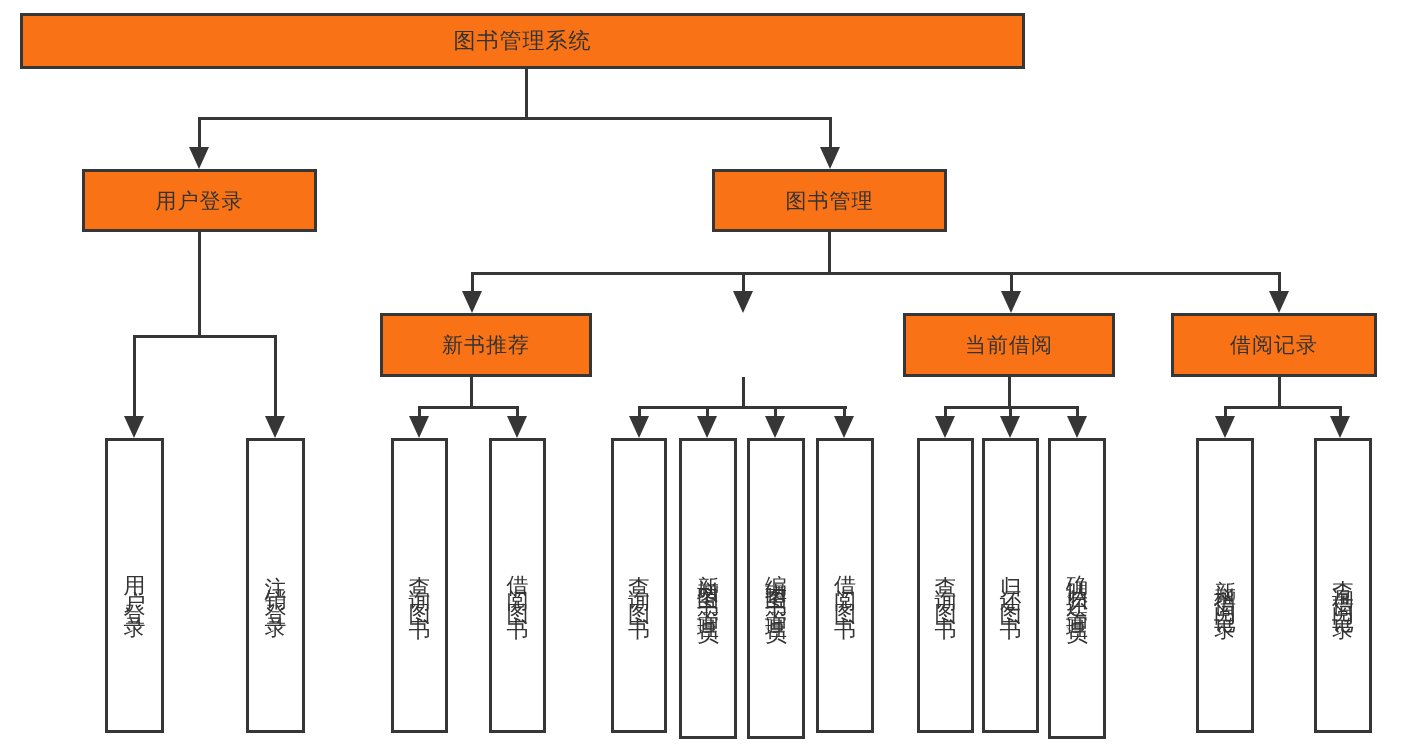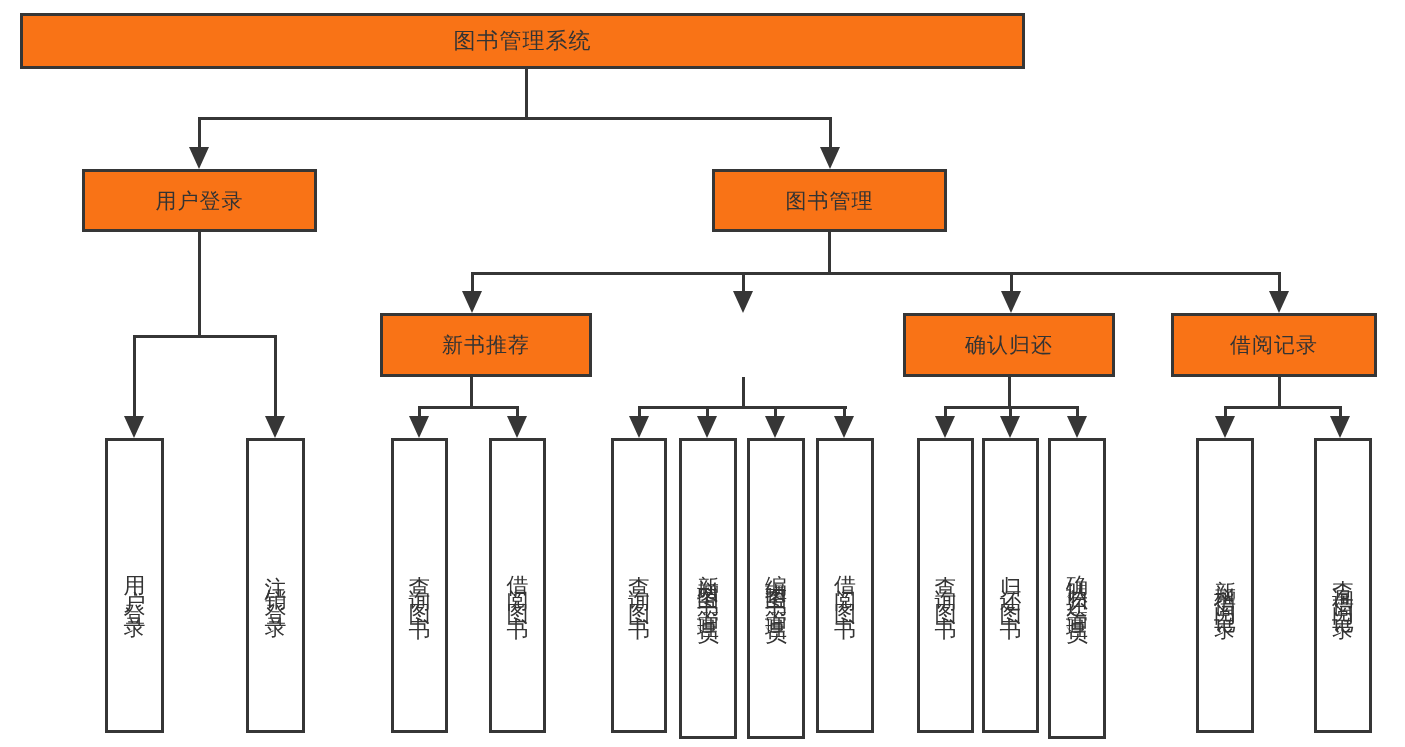--- a/index.html
+++ b/index.html
@@ -74,21 +74,21 @@
   <div class="arrow" style="left:733px;top:291px"></div>
   <div class="vline" style="left:1010px;top:272px;height:21px"></div>
   <div class="arrow" style="left:1001px;top:291px"></div>
   <div class="vline" style="left:1278px;top:272px;height:21px"></div>
   <div class="arrow" style="left:1269px;top:291px"></div>
 
   <div class="node" style="left:364px;top:313px;width:212px;height:64px;margin-left:16px;">
     <span>新书推荐</span>
   </div>
   <div class="node" style="left:903px;top:313px;width:212px;height:64px;">
-    <span>确认归还</span>
+    <span>当前借阅</span>
   </div>
   <div class="node" style="left:1171px;top:313px;width:206px;height:64px;">
     <span>借阅记录</span>
   </div>
 
   <div class="vline" style="left:470px;top:377px;height:30px"></div>
   <div class="hline" style="left:418px;top:406px;width:101px"></div>
   <div class="vline" style="left:418px;top:406px;height:12px"></div>
   <div class="arrow" style="left:409px;top:416px"></div>
   <div class="vline" style="left:516px;top:406px;height:12px"></div>

